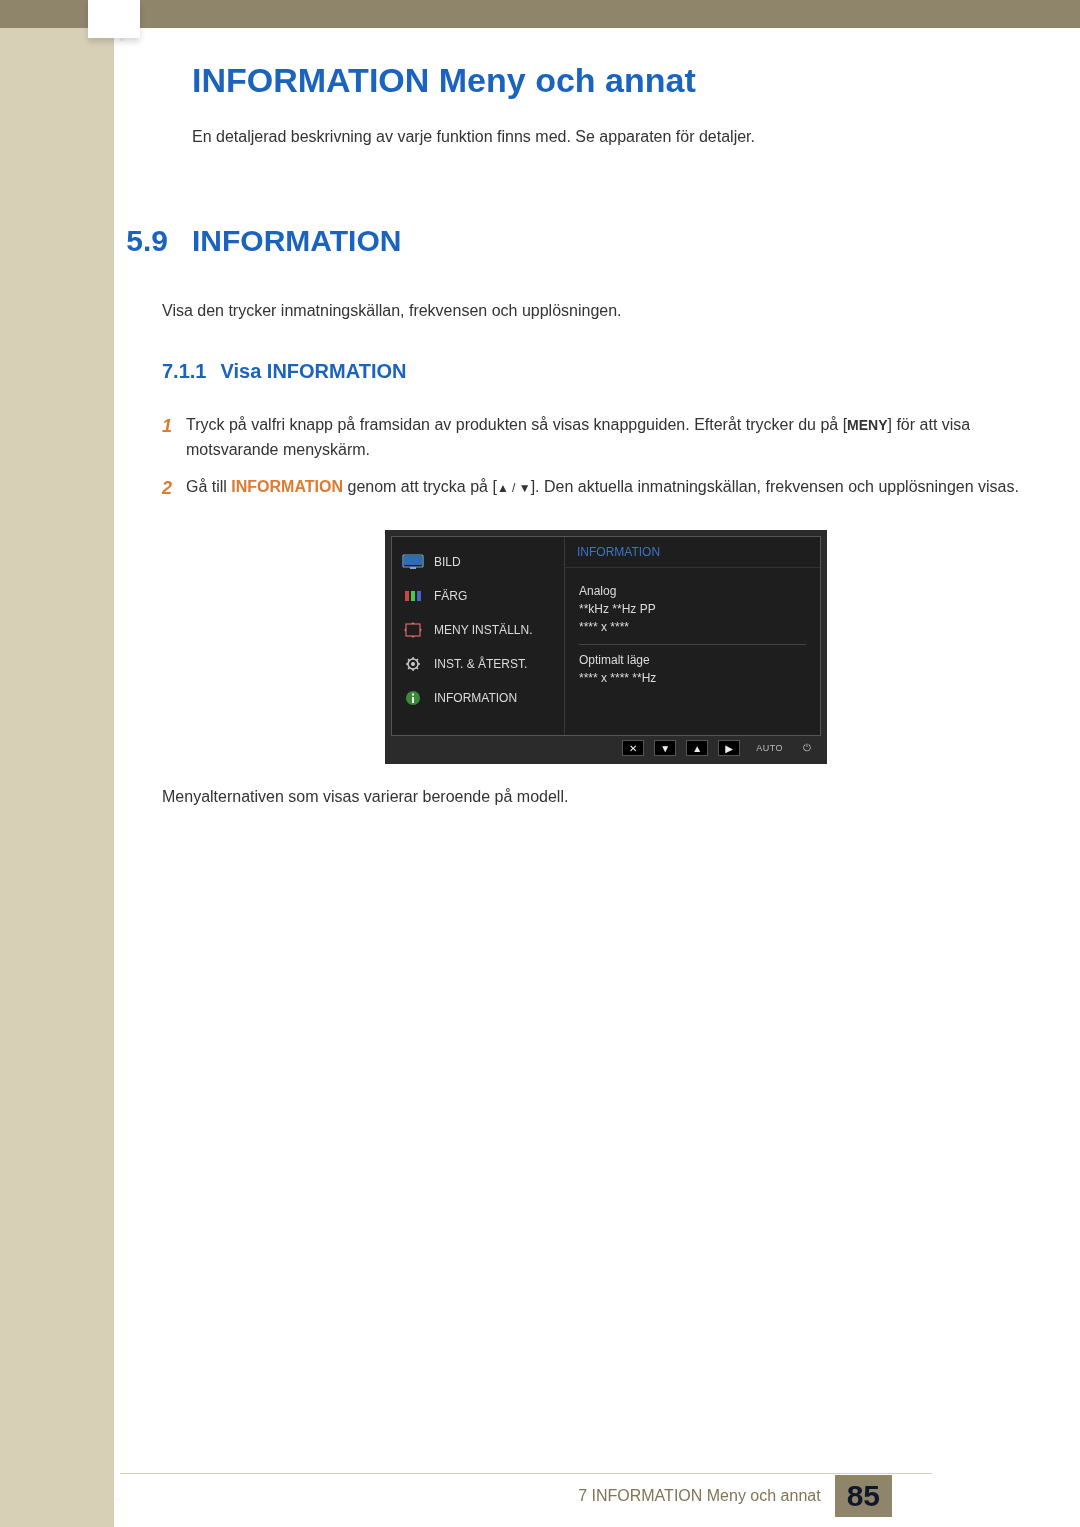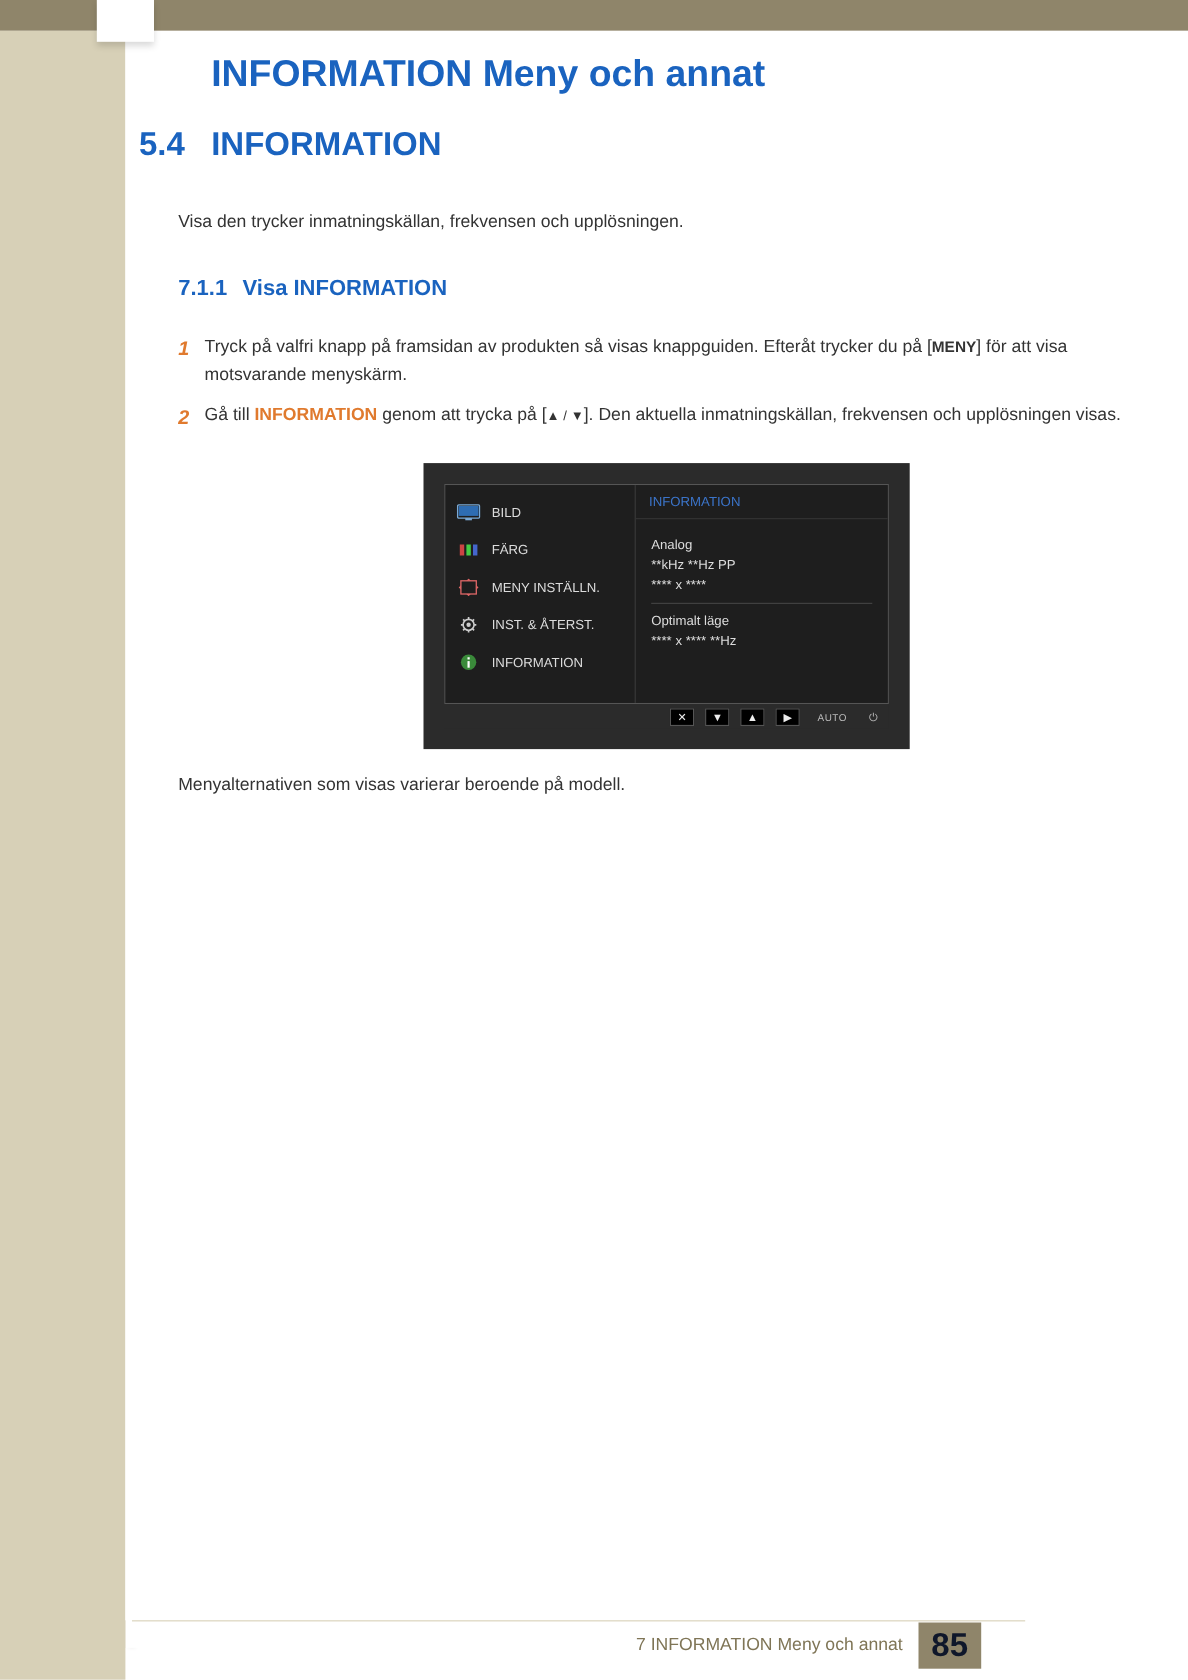--- a/index.html
+++ b/index.html
@@ -1,40 +1,40 @@
 <!DOCTYPE html>
 <html><head>
 <meta charset="utf-8">
 <style>
   * { box-sizing: border-box; margin: 0; padding: 0; }
   html, body { width: 1080px; height: 1527px; font-family: Arial, Helvetica, sans-serif; background: #fff; color: #333; }
   .top-bar { width: 100%; height: 28px; background: #8f856a; }
   .corner-block { position: absolute; left: 88px; top: 0; width: 52px; height: 38px; background: #fff; box-shadow: 0 4px 6px rgba(0,0,0,0.15); z-index: 3; }
   .edge-strip { position: absolute; left: 0; top: 28px; width: 114px; height: 1470px; background: #d7d0b7; z-index: 1; }
   .edge-white { position: absolute; left: 114px; top: 28px; width: 6px; height: 1470px; background: #fff; box-shadow: 3px 0 4px rgba(0,0,0,0.08); z-index: 2; }
-  .page { position: absolute; left: 120px; top: 28px; width: 960px; height: 1470px; background: #fff; padding: 20px 60px 0 72px; z-index: 2; }
+  .page { position: absolute; left: 120px; top: 41px; width: 960px; height: 1470px; background: #fff; padding: 20px 60px 0 72px; z-index: 2; }
   .chapter-title { color: #1a63bf; font-size: 34px; font-weight: bold; margin-bottom: 28px; }
   .intro { font-size: 16px; color: #333; margin-bottom: 78px; }
   .section-row { display: flex; align-items: baseline; margin-left: -102px; margin-bottom: 44px; }
   .section-num { width: 78px; color: #1a63bf; font-size: 30px; font-weight: bold; text-align: right; margin-right: 24px; }
   .section-title { color: #1a63bf; font-size: 30px; font-weight: bold; }
   .section-desc { font-size: 16px; color: #333; margin-bottom: 40px; margin-left: -30px; }
   .subsection-row { display: flex; align-items: flex-start; margin-bottom: 30px; margin-left: -30px; }
   .subsection-num { color: #1a63bf; font-size: 20px; font-weight: bold; margin-right: 14px; }
   .subsection-title { color: #1a63bf; font-size: 20px; font-weight: bold; }
   .step { display: flex; font-size: 16px; line-height: 1.55; margin-bottom: 12px; margin-left: -30px; }
   .step-num { color: #e07a2e; font-size: 18px; font-style: italic; font-weight: bold; width: 24px; flex-shrink: 0; }
   .step-text { flex: 1; }
   .menu-key { font-family: Arial, Helvetica, sans-serif; font-weight: bold; font-size: 14px; }
   .info-kw { color: #e07a2e; font-weight: bold; }
   .tri { font-size: 12px; }
 
   
   .osd-wrap { margin: 28px auto 24px auto; width: 442px; }
-  .osd { width: 442px; background: #2b2b2b; padding: 19px; position: relative; }
+  .osd { width: 442px; background: #2b2b2b; padding: 6px; position: relative; }
   .osd-inner { display: flex; border: 1px solid #555; }
   .osd-left { width: 172px; background: #1e1e1e; padding: 8px 0 20px 0; }
   .osd-item { display: flex; align-items: center; height: 34px; padding-left: 10px; color: #dcdcdc; font-size: 12px; }
   .osd-item svg { flex-shrink: 0; margin-right: 10px; }
   .osd-right { flex: 1; background: #1e1e1e; border-left: 1px solid #3a3a3a; position: relative; padding: 0; }
   .osd-right-head { color: #3b74c9; font-size: 12px; padding: 8px 12px 8px 12px; border-bottom: 1px solid #333; }
   .osd-right-body { padding: 14px 14px 30px 14px; color: #dcdcdc; font-size: 12px; line-height: 1.5; }
   .osd-right-body .sep { border-top: 1px solid #444; margin: 8px 0 6px 0; }
   .osd-btnbar { background: #2b2b2b; padding: 4px 6px 2px 6px; display: flex; justify-content: flex-end; gap: 10px; align-items: center; }
   .osd-btnbar .b { width: 22px; height: 16px; background: #000; color: #eee; display: flex; align-items: center; justify-content: center; font-size: 10px; border: 1px solid #555; }
@@ -55,23 +55,24 @@
 <body>
 
 <div class="top-bar"></div>
 <div class="edge-strip"></div>
 <div class="edge-white"></div>
 <div class="corner-block"></div>
 
 <div class="page">
 
   <div class="chapter-title">INFORMATION Meny och annat</div>
+  <div class="intro">En detaljerad beskrivning av varje funktion finns med. Se apparaten för detaljer.</div>
 
   <div class="section-row">
-    <div class="section-num">5.4</div>
+    <div class="section-num">5.9</div>
     <div class="section-title">INFORMATION</div>
   </div>
 
   <div class="section-desc">Visa den trycker inmatningskällan, frekvensen och upplösningen.</div>
 
   <div class="subsection-row">
     <div class="subsection-num">7.1.1</div>
     <div class="subsection-title">Visa INFORMATION</div>
   </div>
 

